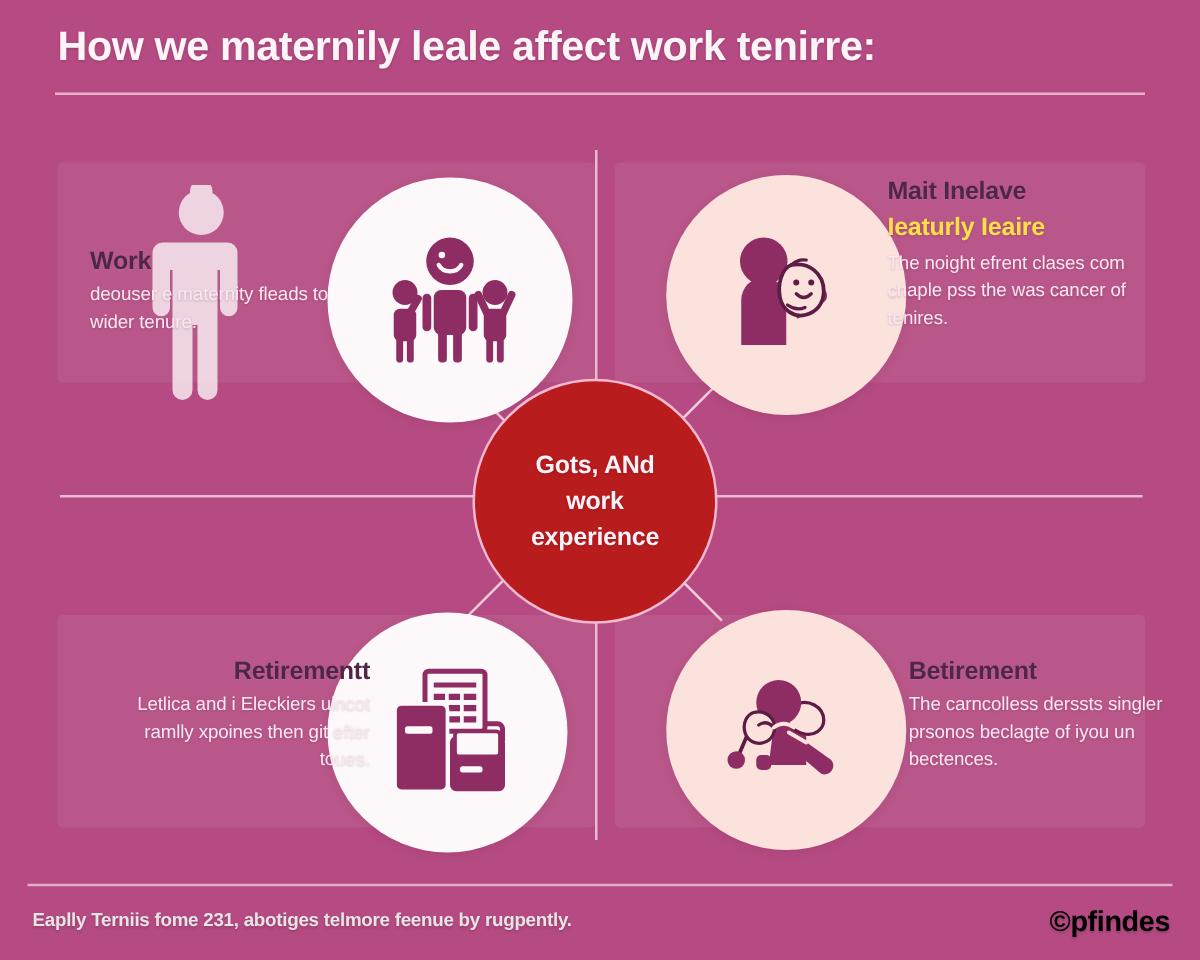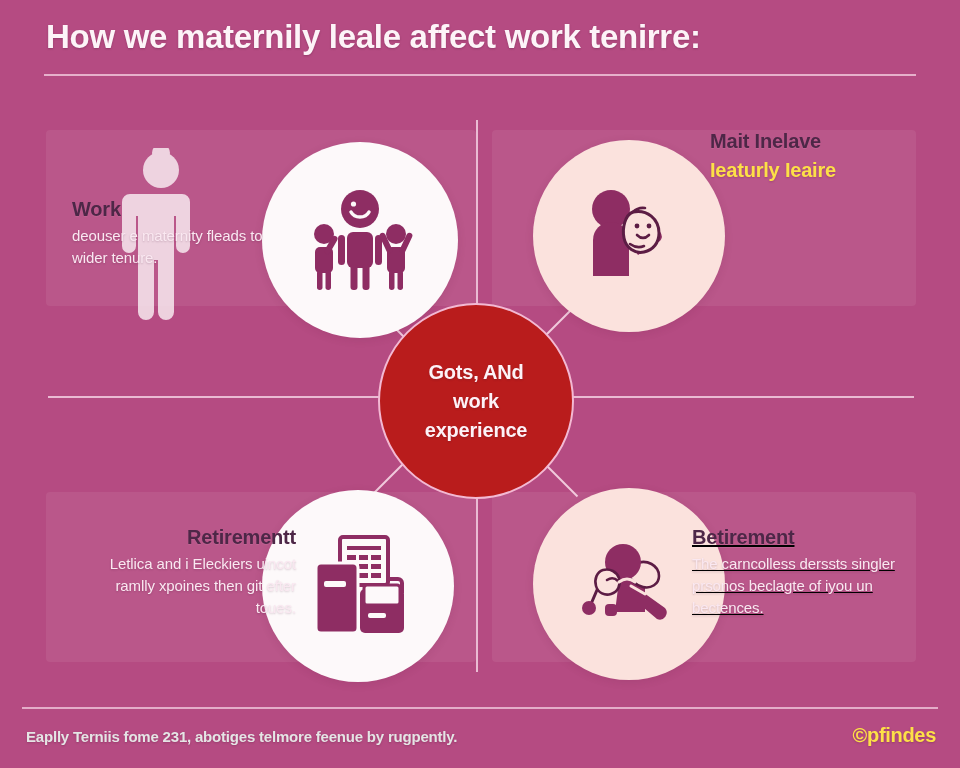--- a/index.html
+++ b/index.html
@@ -122,23 +122,23 @@
   .qcircle.tl { left: 262px; top: 142px; width: 196px; height: 196px; }
   .qcircle.tr { left: 533px; top: 140px; width: 192px; height: 192px; }
   .qcircle.bl { left: 262px; top: 490px; width: 192px; height: 192px; }
   .qcircle.br { left: 533px; top: 488px; width: 192px; height: 192px; }
 
   .qcircle svg { display: block; }
 
   
   .block { position: absolute; z-index: 5; }
   .block.tl { left: 72px;  top: 196px; width: 205px; text-align: left; }
-  .block.tr { left: 710px; top: 128px; width: 205px; text-align: left; }
+  .block.tr { left: 710px; top: 140px; width: 205px; text-align: left; }
   .block.bl { left: 96px;  top: 524px; width: 200px; text-align: right; }
-  .block.br { left: 692px; top: 524px; width: 205px; text-align: left; text-decoration: underline; }
+  .block.br { left: 727px; top: 524px; width: 205px; text-align: left; }
 
   .h-dark {
     font-size: 20px;
     font-weight: bold;
     color: #4d2747;
     line-height: 27px;
     letter-spacing: -0.2px;
     margin: 0 0 2px 0;
     text-shadow: 0 1px 1px rgba(255,225,240,.10);
   }
@@ -187,23 +187,23 @@
     font-size: 15px;
     font-weight: bold;
     color: #e5e5e5;
     letter-spacing: -0.2px;
     text-shadow: 0 1px 2px rgba(70,20,50,.25);
   }
   .foot-right {
     position: absolute;
     right: 24px;
     top: 724px;
-    font-size: 20px;
-    font-weight: bold;
-    color: #fde047;
+    font-size: 23px;
+    font-weight: bold;
+    color: #000000;
     letter-spacing: -0.3px;
     text-shadow: 0 1px 2px rgba(70,20,50,.25);
   }
 </style>
 </head>
 <body>
 
 <div class="canvas">
 
   <div class="title">How we maternily leale affect work tenirre:</div>
@@ -317,20 +317,21 @@
   </div>
 
   <div class="block tl">
     <div class="h-dark">Work</div>
     <div class="body-txt">deouser e maternity fleads to wider tenure.</div>
   </div>
 
   <div class="block tr">
     <div class="h-dark">Mait Inelave</div>
     <div class="h-light">Ieaturly Ieaire</div>
+    <div class="body-txt">The noight efrent clases com chaple pss the was cancer of tenires.</div>
   </div>
 
   <div class="block bl">
     <div class="h-dark">Retirementt</div>
     <div class="body-txt">Letlica and i Eleckiers uincot ramlly xpoines then git efter toues.</div>
   </div>
 
   <div class="block br">
     <div class="h-dark">Betirement</div>
     <div class="body-txt">The carncolless derssts singler prsonos beclagte of iyou un bectences.</div>

